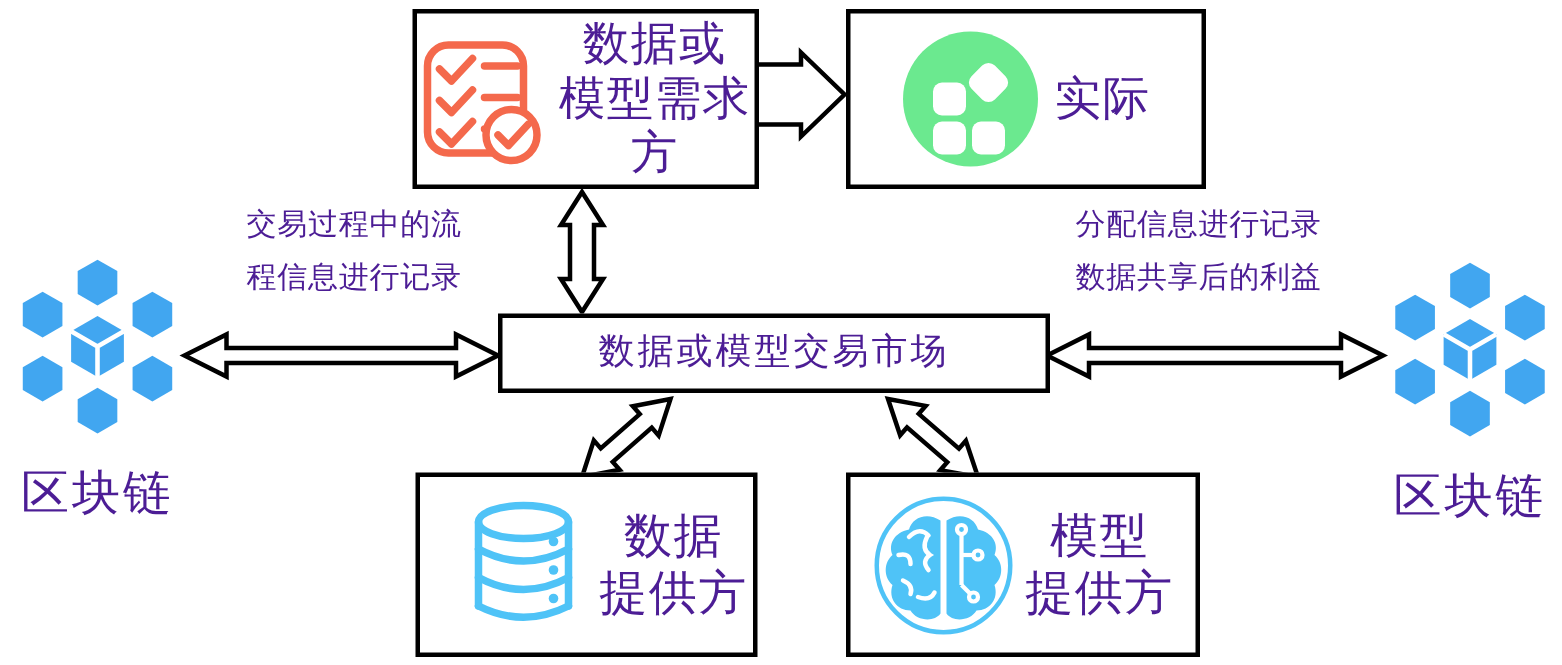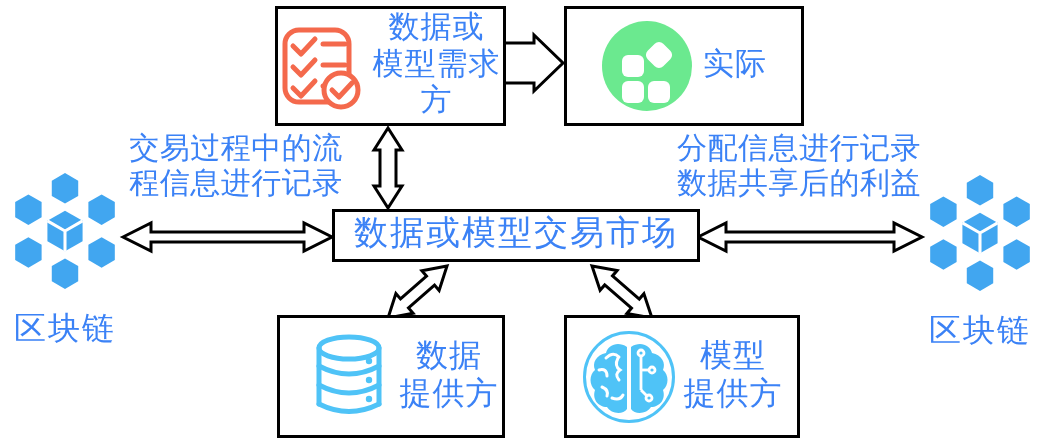--- a/index.html
+++ b/index.html
@@ -1,37 +1,37 @@
 <!DOCTYPE html>
 <html><head>
 <meta charset="utf-8">
 <style>
   html,body { margin:0; padding:0; background:#fff; }
   .canvas {
     position:relative; width:1041px; height:443px; background:#ffffff;
-    font-family:Liberation Mono, monospace; color:#3b82f6;
+    font-family:Liberation Sans, sans-serif; color:#4c1d95;
     overflow:hidden;
   }
   .arrows { position:absolute; left:0; top:0; }
   .arrows polygon { fill:#ffffff; stroke:#000000; stroke-width:3; stroke-linejoin:miter; }
   .box {
     position:absolute; border:3px solid #000; background:#fff; box-sizing:border-box;
     display:flex; align-items:center; justify-content:center;
   }
   .box .icon { display:flex; align-items:center; justify-content:center; flex:0 0 auto; }
   .lbl { text-align:center; font-size:31px; line-height:1.18; letter-spacing:1px; font-weight:500; }
   .demander   { left:275px; top:6px;   width:231px; height:120px; gap:4px; }
   .application{ left:564px; top:6px;   width:240px; height:120px; gap:10px; }
   .market     { left:332px; top:209px; width:368px; height:53px; }
-  .market .lbl{ font-size:34px; letter-spacing:2px; white-space:nowrap; }
+  .market .lbl{ font-size:24px; letter-spacing:2px; white-space:nowrap; }
   .dataprov   { left:277px; top:315px; width:228px; height:123px; gap:10px;padding-left:24px; }
   .modelprov  { left:564px; top:315px; width:236px; height:123px; gap:8px; }
   .biglbl { font-size:32px; }
   .annotation {
-    position:absolute; text-align:center; font-size:30px; line-height:35px;
+    position:absolute; text-align:center; font-size:20px; line-height:35px;
     letter-spacing:0.5px; font-weight:500;
   }
   .ann-left  { left:110px; top:133px; width:252px; }
   .ann-right { left:670px; top:133px; width:258px; }
   .chain { position:absolute; width:124px; text-align:center; }
   .chain-left  { left:3px;   top:168px; }
   .chain-right { left:918px; top:170px; }
   .chain .clabel { font-size:32px; letter-spacing:2px; margin-top:12px; font-weight:500; }
 </style>
 </head>

